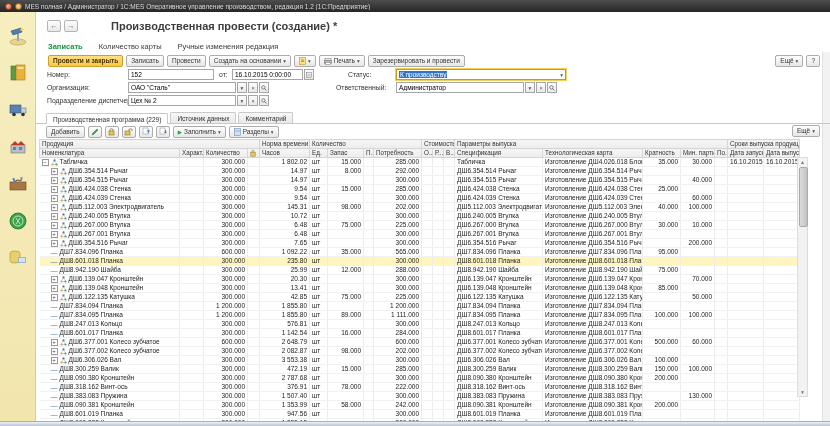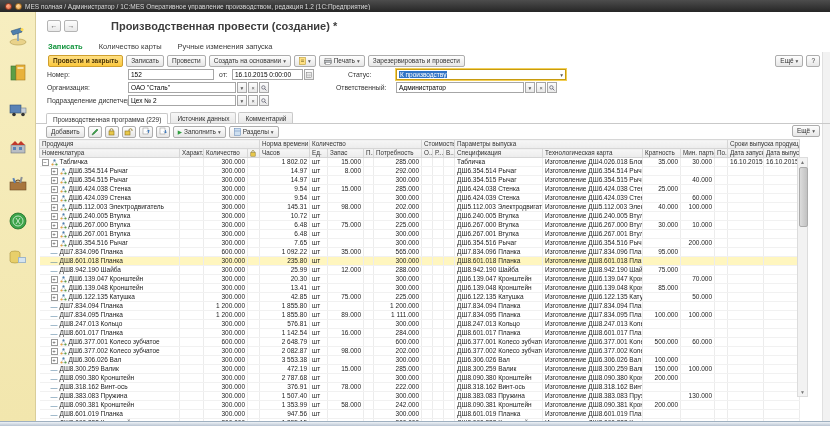--- a/index.html
+++ b/index.html
@@ -138,21 +138,21 @@
 
       <div class="nav-row">
         <button class="nav-btn">←</button>
         <button class="nav-btn">→</button>
         <span class="page-title">Производственная провести (создание) *</span>
       </div>
 
       <div class="tabs-row">
         <span class="tab active">Записать</span>
         <span class="tab">Количество карты</span>
-        <span class="tab">Ручные изменения запуска</span>
+        <span class="tab">Ручные изменения редакция</span>
       </div>
 
       <div class="cmd-row">
         <button class="btn primary">Провести и закрыть</button>
         <button class="btn">Записать</button>
         <button class="btn">Провести</button>
         <button class="btn">
             <span>Создать на основании</span>
             <span class="dd">▾</span>
           </button>

